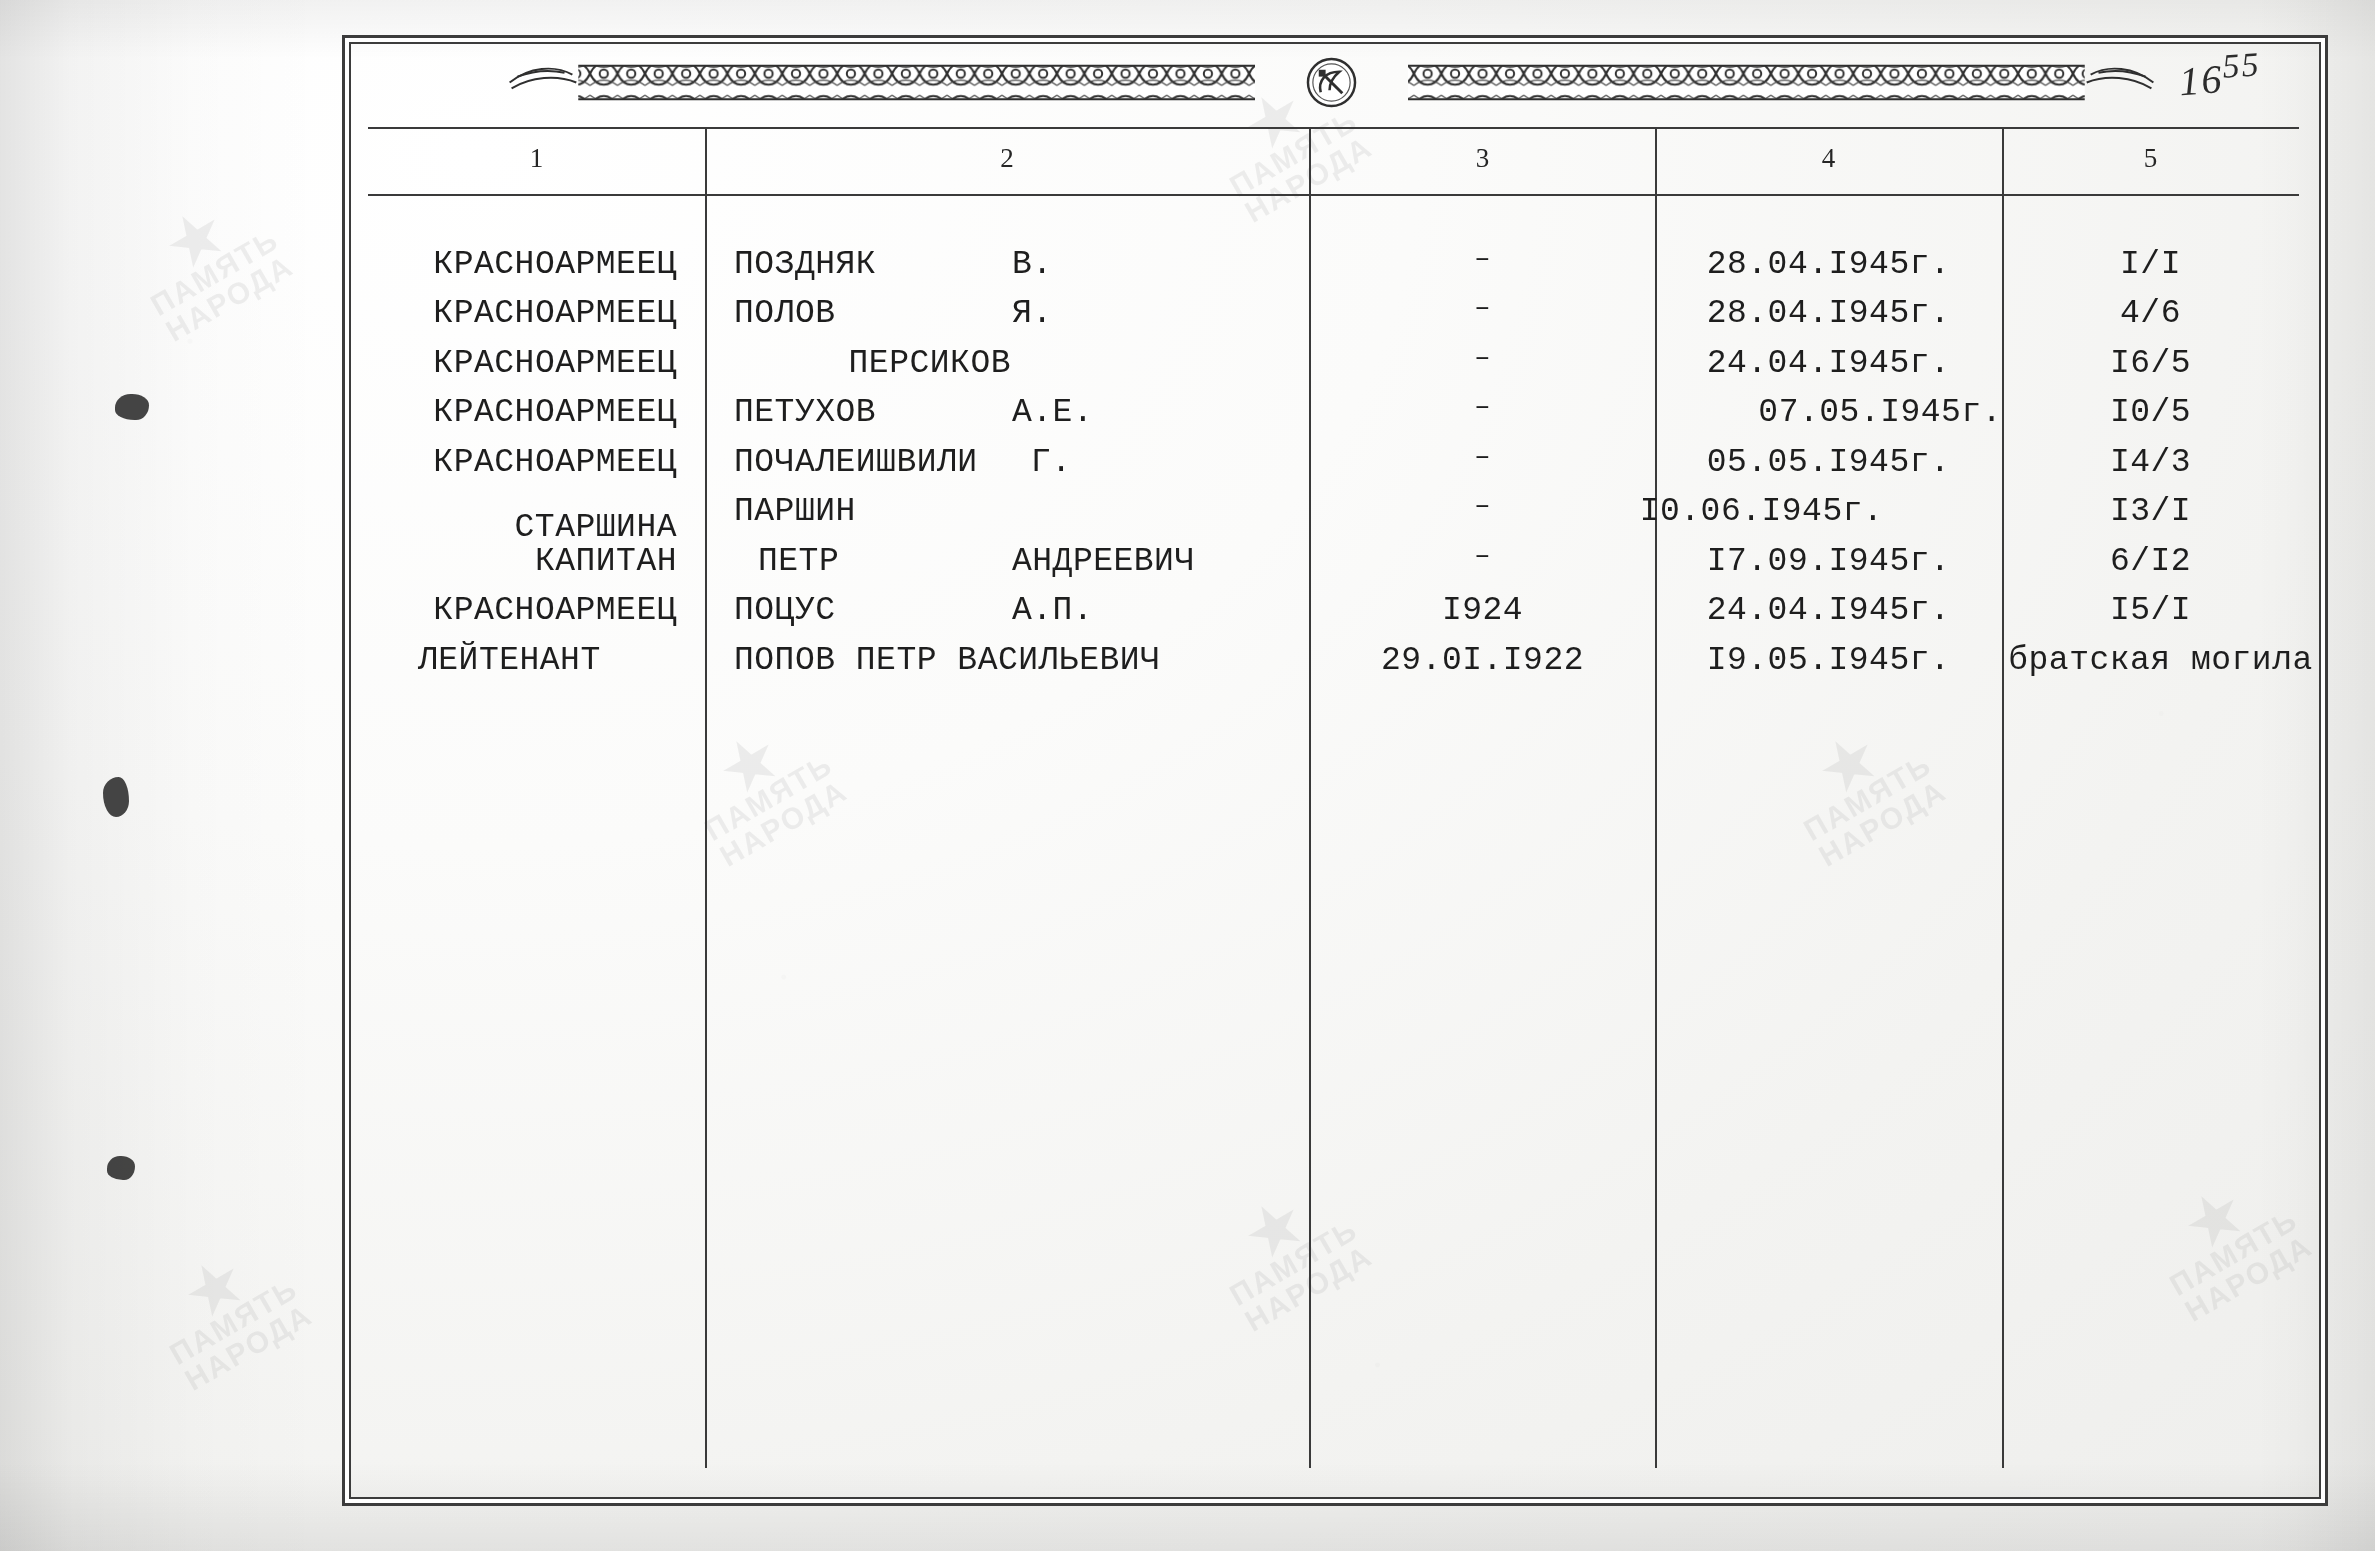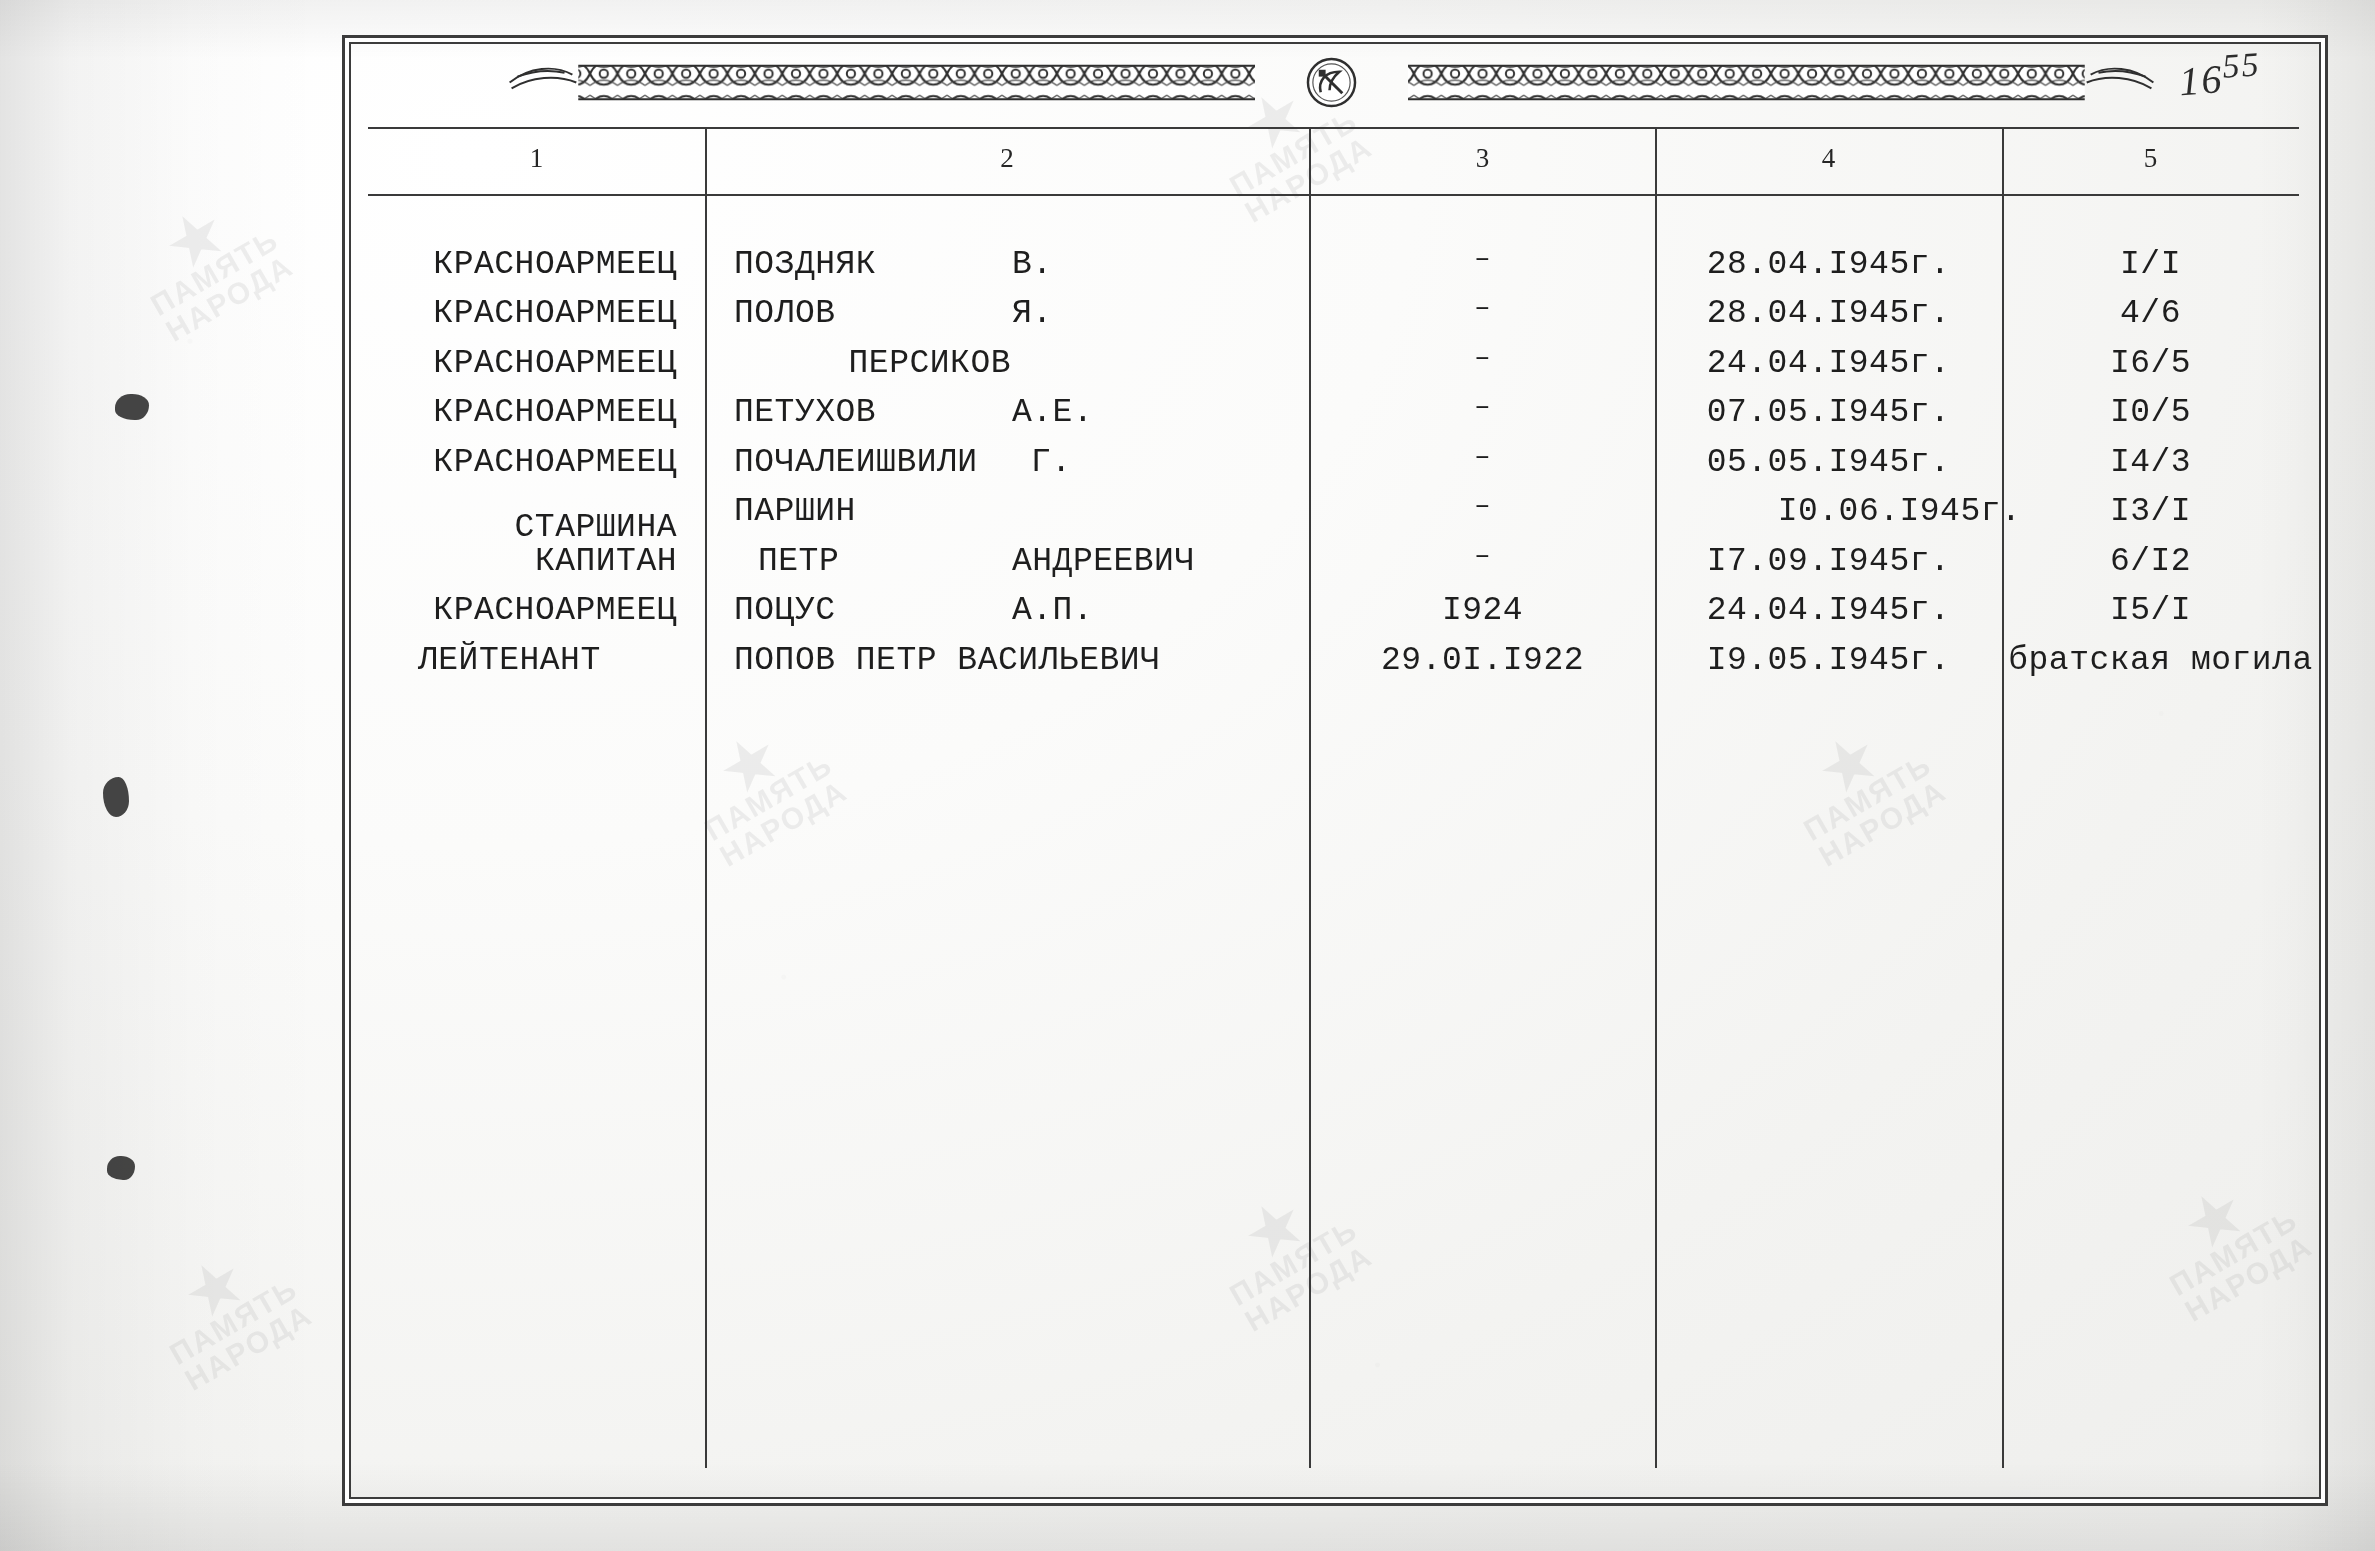--- a/index.html
+++ b/index.html
@@ -319,35 +319,35 @@
     <div class="cell name" style="left:366px; width:277px; top:218px;text-align:right;">ПЕРСИКОВ</div>
     <div class="cell initials" style="left:644px; width:198px; top:218px;"></div>
     <div class="cell dash" style="left:941px; width:347px; top:216px;">–</div>
     <div class="cell died" style="left:1287px;width:347px; top:218px;">24.04.I945г.</div>
     <div class="cell grave" style="left:1634px;width:297px; top:218px;">I6/5</div>
 
     <div class="cell rank" style="left:0px;   width:309px; top:267px;">КРАСНОАРМЕЕЦ</div>
     <div class="cell name" style="left:366px; width:277px; top:267px;">ПЕТУХОВ</div>
     <div class="cell initials" style="left:644px; width:198px; top:267px;">А.Е.</div>
     <div class="cell dash" style="left:941px; width:347px; top:265px;">–</div>
-    <div class="cell died" style="left:1287px;width:347px; top:267px;">07.05.I945г.</div>
+    <div class="cell died" style="left:1287px;width:347px; top:267px;text-align:right;">07.05.I945г.</div>
     <div class="cell grave" style="left:1634px;width:297px; top:267px;">I0/5</div>
 
     <div class="cell rank" style="left:0px;   width:309px; top:317px;">КРАСНОАРМЕЕЦ</div>
     <div class="cell name" style="left:366px; width:297px; top:317px;">ПОЧАЛЕИШВИЛИ</div>
     <div class="cell initials" style="left:663px; width:198px; top:317px;">Г.</div>
     <div class="cell dash" style="left:941px; width:347px; top:315px;">–</div>
     <div class="cell died" style="left:1287px;width:347px; top:317px;">05.05.I945г.</div>
     <div class="cell grave" style="left:1634px;width:297px; top:317px;">I4/3</div>
 
     <div class="cell rank" style="left:0px;   width:309px; top:382px;">СТАРШИНА</div>
     <div class="cell name" style="left:366px; width:277px; top:366px;">ПАРШИН</div>
     <div class="cell initials" style="left:644px; width:198px; top:366px;"></div>
     <div class="cell dash" style="left:941px; width:347px; top:364px;">–</div>
-    <div class="cell died" style="left:1358px;width:347px; top:366px;">I0.06.I945г.</div>
+    <div class="cell died" style="left:1220px;width:347px; top:366px;">I0.06.I945г.</div>
     <div class="cell grave" style="left:1634px;width:297px; top:366px;">I3/I</div>
 
     <div class="cell rank" style="left:0px;   width:309px; top:416px;">КАПИТАН</div>
     <div class="cell name" style="left:366px; width:277px; top:416px;margin-left:24px;">ПЕТР</div>
     <div class="cell initials" style="left:644px; width:257px; top:416px;">АНДРЕЕВИЧ</div>
     <div class="cell dash" style="left:941px; width:347px; top:414px;">–</div>
     <div class="cell died" style="left:1287px;width:347px; top:416px;">I7.09.I945г.</div>
     <div class="cell grave" style="left:1634px;width:297px; top:416px;">6/I2</div>
 
     <div class="cell rank" style="left:0px;   width:309px; top:465px;">КРАСНОАРМЕЕЦ</div>

